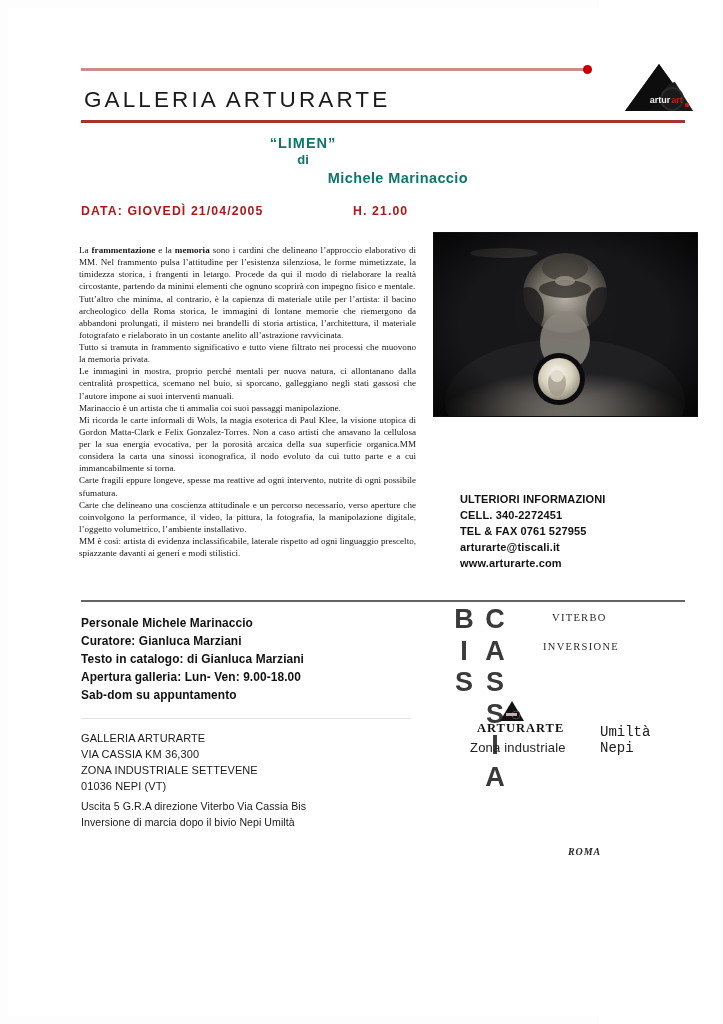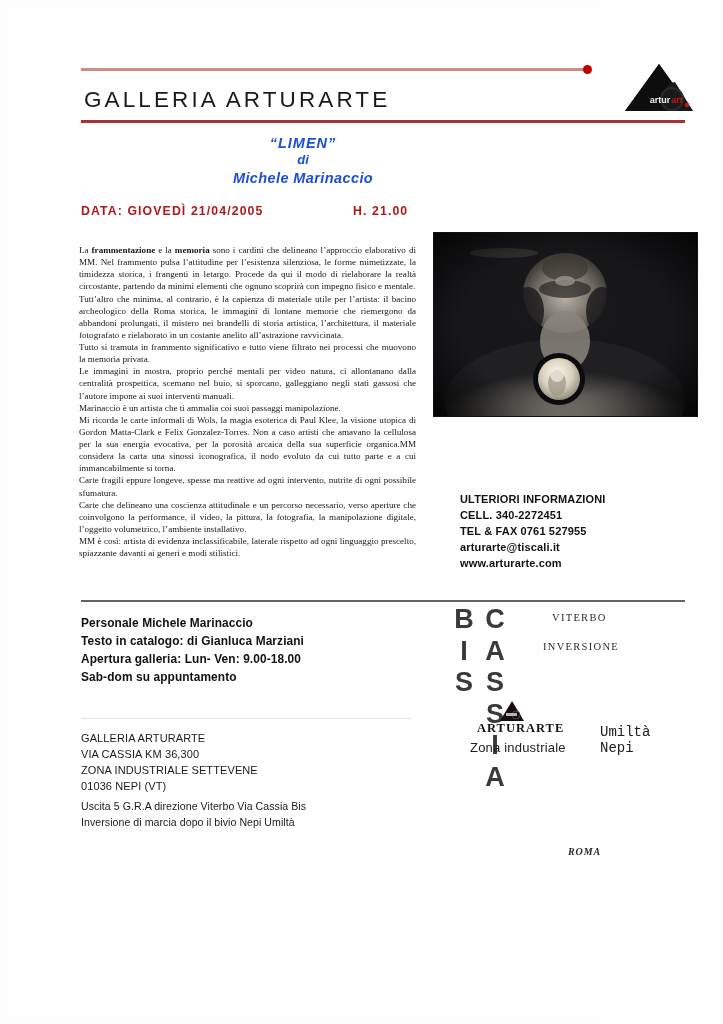--- a/index.html
+++ b/index.html
@@ -77,28 +77,27 @@
   }
   .logo-wrap svg { display: block; }
 
   
   .show-block {
     position: absolute;
     left: 130px;
     top: 126px;
     width: 330px;
     text-align: center;
-    color: #1d4ed8;
-    font-style: italic;
+    color: #0f766e;
     font-weight: bold;
     line-height: 1.26;
   }
   .show-title { font-size: 14.5px; letter-spacing: 1px; }
   .show-di { font-size: 13px; }
-  .show-artist { font-size: 14.5px; letter-spacing: .4px; }
+  .show-artist { font-size: 14.5px; letter-spacing: .4px; text-align: right; }
 
   .datarow {
     position: absolute;
     left: 73px;
     top: 196px;
     width: 420px;
     color: #b01818;
     font-weight: bold;
     font-size: 12.3px;
     letter-spacing: 1.1px;
@@ -301,21 +300,21 @@
       <span>DATA: GIOVEDÌ 21/04/2005</span>
       <span class="hour">H. 21.00</span>
     </div>
 
     <div class="essay">
       <p>
         <span>La </span><b>frammentazione</b><span> e la </span><b>memoria</b><span> sono i cardini che delineano l’approccio elaborativo di MM. Nel frammento pulsa l’attitudine per l’esistenza silenziosa, le forme mimetizzate, la timidezza storica, i frangenti in letargo. Procede da qui il modo di rielaborare la realtà circostante, partendo da minimi elementi che ognuno scoprirà con impegno fisico e mentale.</span>
       </p>
       <p>Tutt’altro che minima, al contrario, è la capienza di materiale utile per l’artista: il bacino archeologico della Roma storica, le immagini di lontane memorie che riemergono da abbandoni prolungati, il mistero nei brandelli di storia artistica, l’architettura, il materiale fotografato e rielaborato in un costante anelito all’astrazione ravvicinata.</p>
       <p>Tutto si tramuta in frammento significativo e tutto viene filtrato nei processi che muovono la memoria privata.</p>
-      <p>Le immagini in mostra, proprio perché mentali per video natura, ci allontanano dalla centralità prospettica, scemano nel buio, si sporcano, galleggiano negli stati gassosi che l’autore impone ai suoi interventi manuali.</p>
+      <p>Le immagini in mostra, proprio perché mentali per nuova natura, ci allontanano dalla centralità prospettica, scemano nel buio, si sporcano, galleggiano negli stati gassosi che l’autore impone ai suoi interventi manuali.</p>
       <p>Marinaccio è un artista che ti ammalia coi suoi passaggi manipolazione.</p>
       <p>Mi ricorda le carte informali di Wols, la magia esoterica di Paul Klee, la visione utopica di Gordon Matta-Clark e Felix Gonzalez-Torres. Non a caso artisti che amavano la cellulosa per la sua energia evocativa, per la porosità arcaica della sua superficie organica.MM considera la carta una sinossi iconografica, il nodo evoluto da cui tutto parte e a cui immancabilmente si torna.</p>
       <p> Carte fragili eppure longeve, spesse ma reattive ad ogni intervento, nutrite di ogni possibile sfumatura.</p>
       <p>Carte che delineano una coscienza attitudinale e un percorso necessario, verso aperture che coinvolgono la performance, il video, la pittura, la fotografia, la manipolazione digitale, l’oggetto volumetrico, l’ambiente  installativo.</p>
       <p>MM è così: artista di evidenza inclassificabile, laterale rispetto ad ogni linguaggio prescelto, spiazzante davanti ai generi e modi stilistici.</p>
     </div>
 
     <div class="photo">
       <svg width="263" height="183" viewBox="0 0 263 183" xmlns="http://www.w3.org/2000/svg">
         <defs>
@@ -363,20 +362,21 @@
       <div>TEL &amp; FAX 0761 527955</div>
       <div>arturarte@tiscali.it</div>
       <div>www.arturarte.com</div>
     </div>
 
     <div class="rule-gray-1"></div>
     <div class="rule-gray-2"></div>
 
     <div class="details">
       <div>Personale Michele Marinaccio</div>
+      <div>Curatore: Gianluca Marziani</div>
       <div>Testo in catalogo: di Gianluca Marziani</div>
       <div>Apertura galleria: Lun- Ven: 9.00-18.00</div>
       <div>Sab-dom su appuntamento</div>
     </div>
 
     <div class="address">
       <div>GALLERIA ARTURARTE</div>
       <div>VIA CASSIA KM 36,300</div>
       <div>ZONA INDUSTRIALE SETTEVENE</div>
       <div>01036 NEPI (VT)</div>

